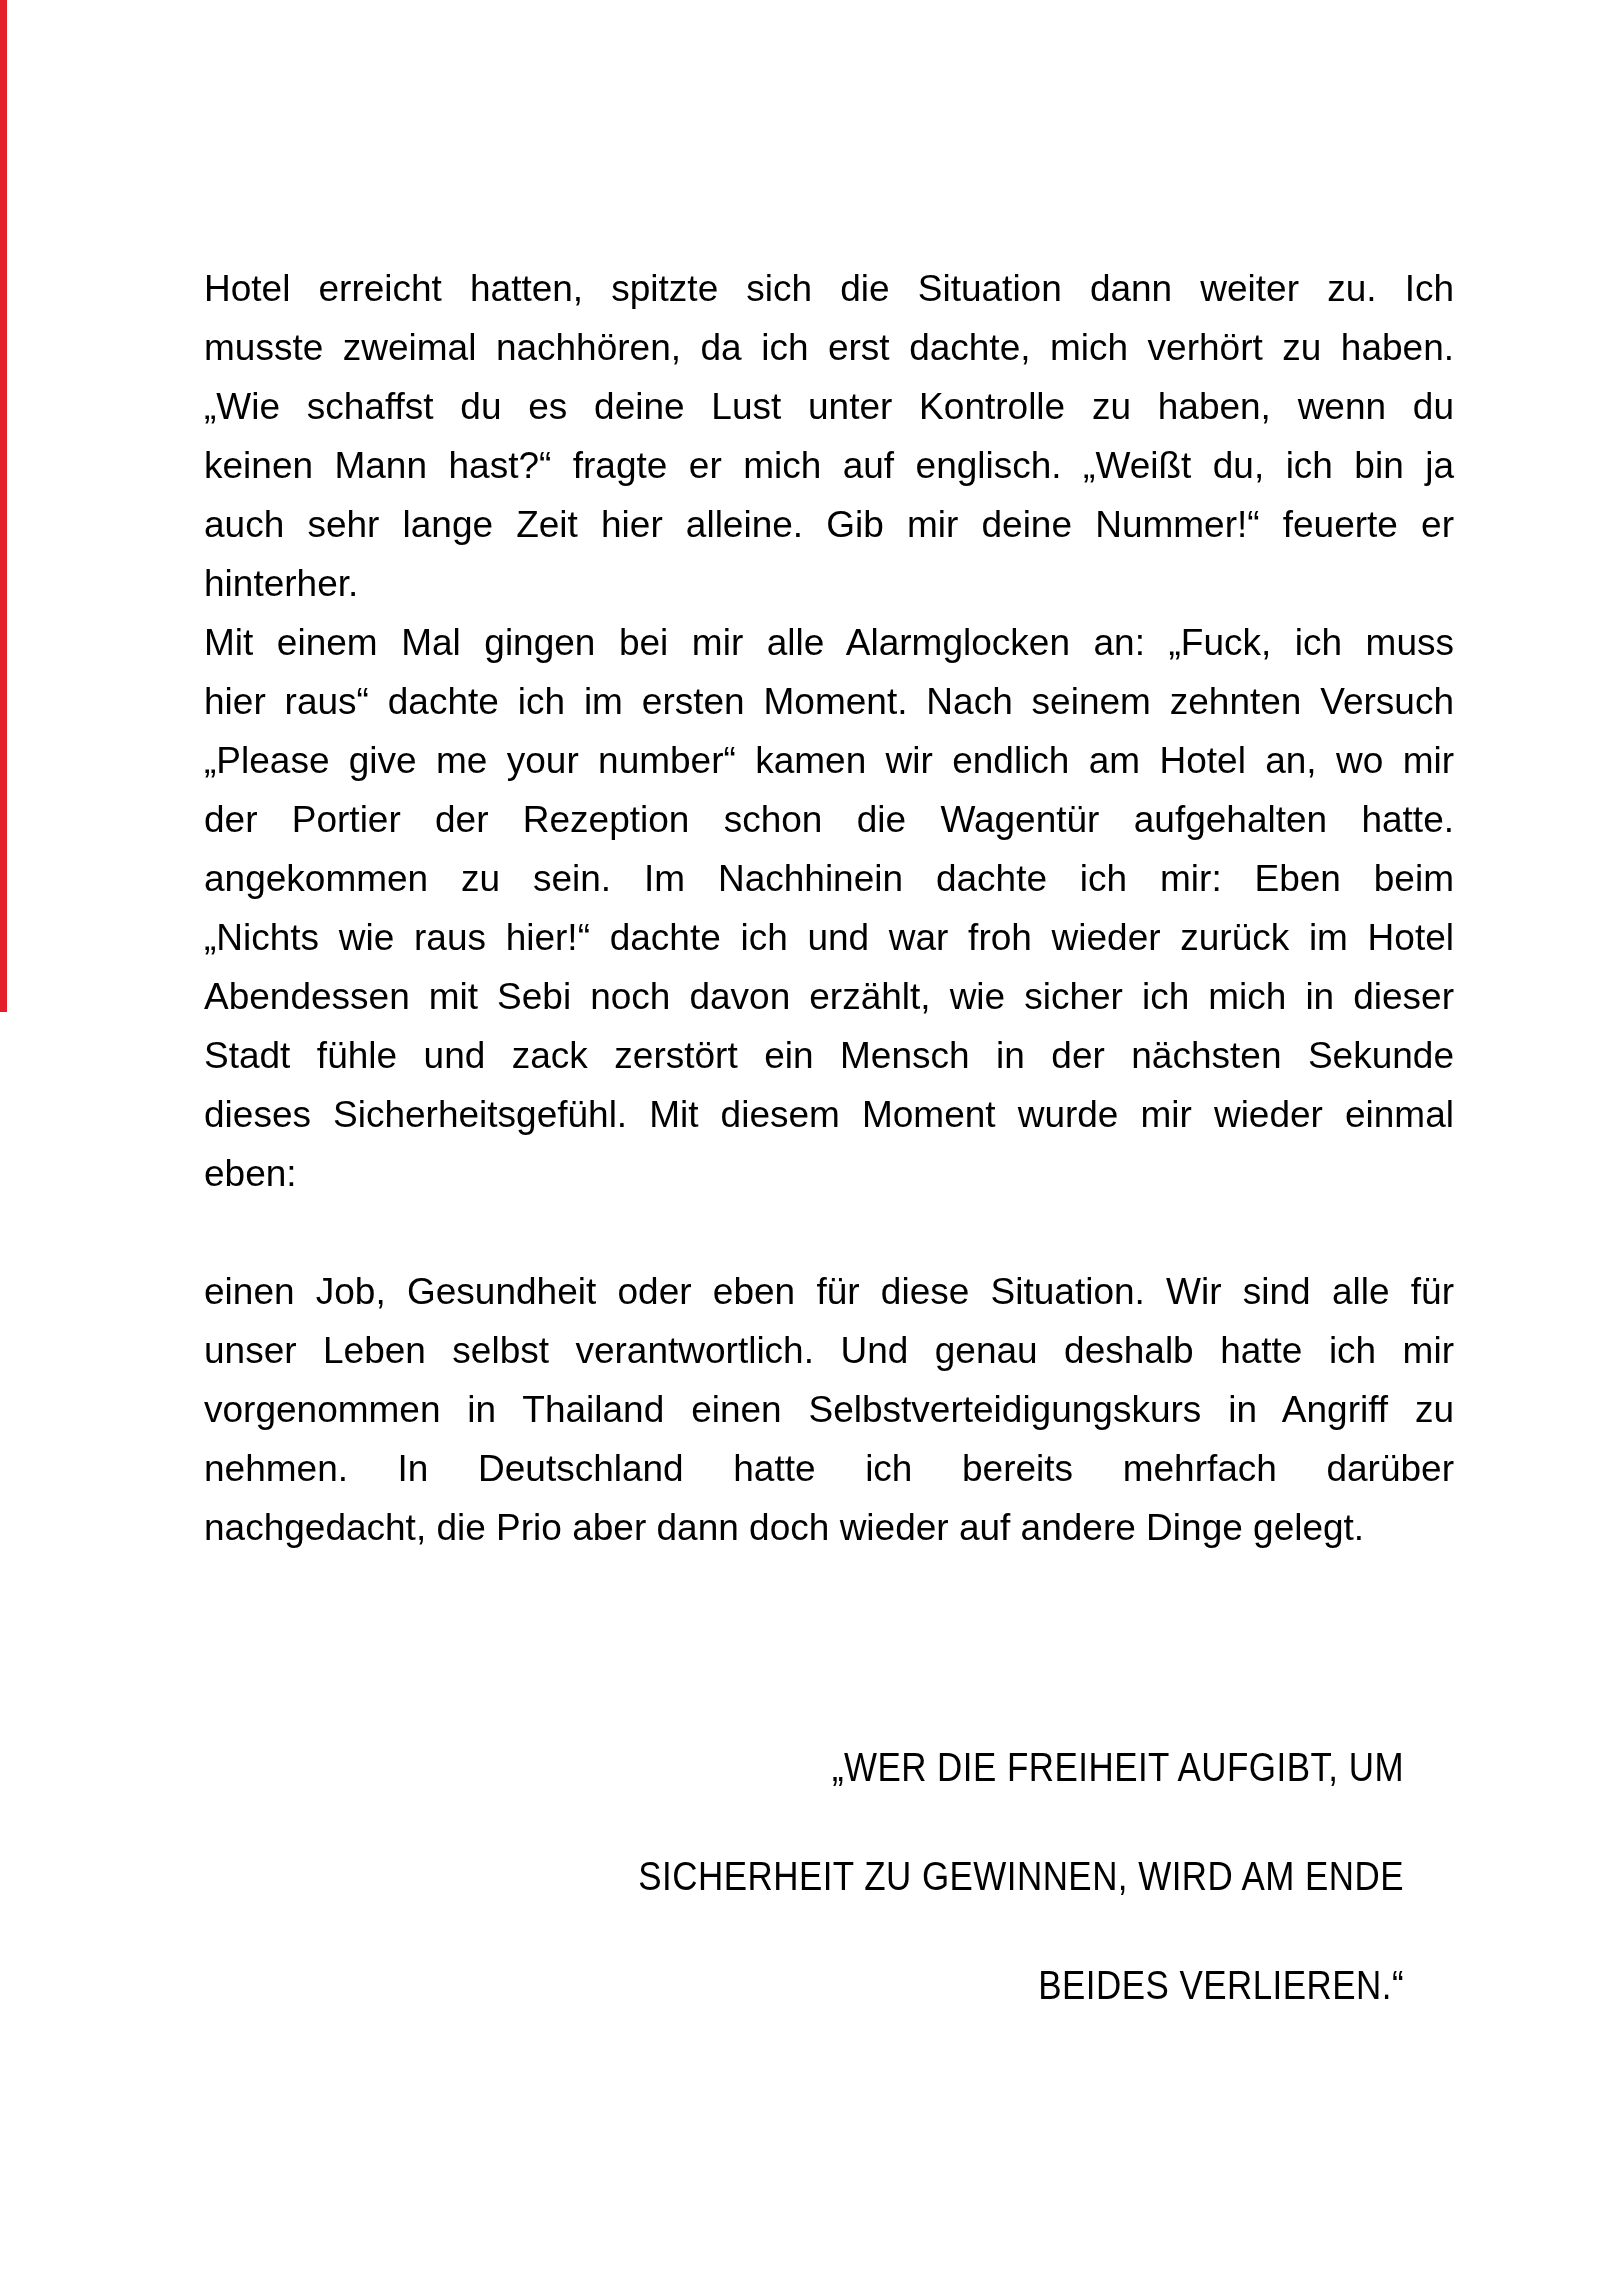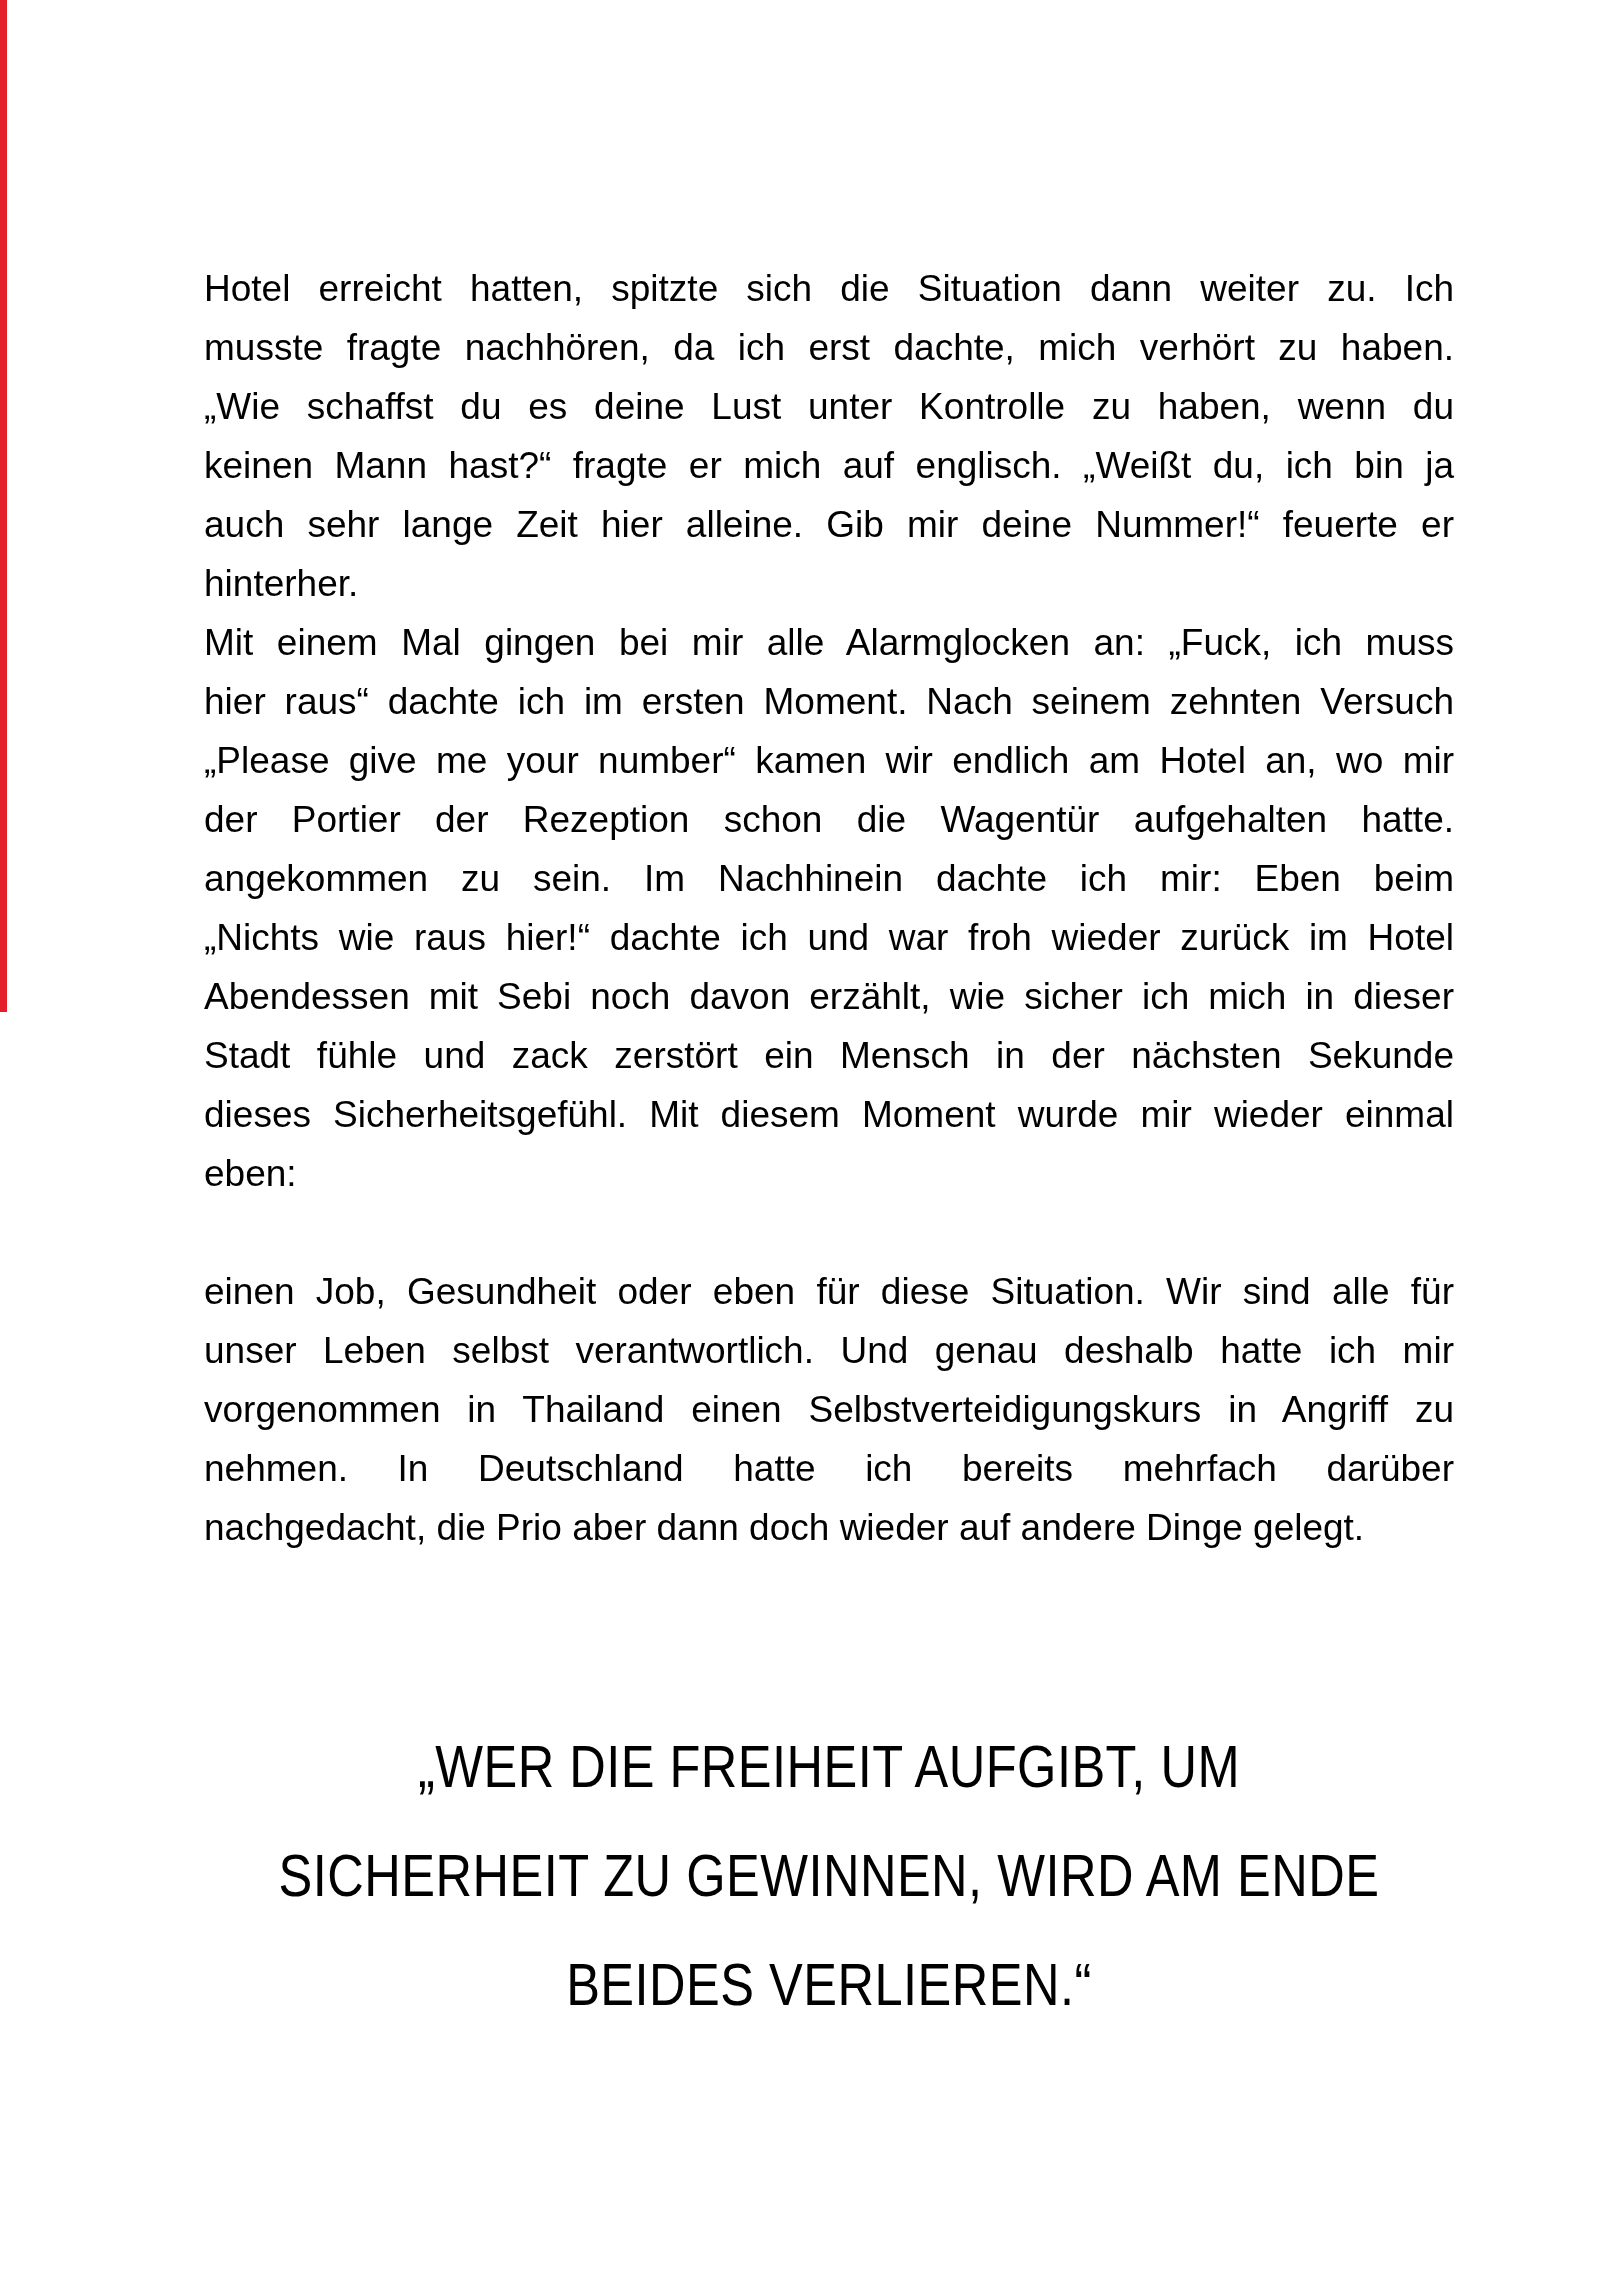--- a/index.html
+++ b/index.html
@@ -40,22 +40,22 @@
     height: 59px;
   }
   .text-line.last {
     text-align-last: left;
   }
   .quote {
     position: absolute;
     left: 204px;
     top: 1713px;
     width: 1250px;
-    text-align: center;
-    font-size: 55px;
+    text-align: right;
+    font-size: 38px;
     line-height: 109px;
     letter-spacing: 0.5px;
     color: #000000;
   }
   .quote-line {
     display: block;
     transform: scale(0.92, 1.08);
     transform-origin: 50% 50%;
   }
   .page-number {
@@ -69,21 +69,21 @@
   }
 </style>
 </head>
 <body>
 
 <div class="page" style="background: rgb(255, 255, 255);">
   <div class="red-bar" style="background: rgb(228, 30, 42);"></div>
   <main class="body-text" id="body-text" style="color: rgb(0, 0, 0);">
       <div class="paragraph">
         <div class="text-line">Hotel erreicht hatten, spitzte sich die Situation dann weiter zu. Ich</div>
-        <div class="text-line">musste fragte nachhören, da ich erst dachte, mich verhört zu haben.</div>
+        <div class="text-line">musste zweimal nachhören, da ich erst dachte, mich verhört zu haben.</div>
         <div class="text-line">„Wie schaffst du es deine Lust unter Kontrolle zu haben, wenn du</div>
         <div class="text-line">keinen Mann hast?“ fragte er mich auf englisch. „Weißt du, ich bin ja</div>
         <div class="text-line">auch sehr lange Zeit hier alleine. Gib mir deine Nummer!“ feuerte er</div>
         <div class="text-line last">hinterher.</div>
       </div>
       <div class="paragraph">
         <div class="text-line">Mit einem Mal gingen bei mir alle Alarmglocken an: „Fuck, ich muss</div>
         <div class="text-line">hier raus“ dachte ich im ersten Moment. Nach seinem zehnten Versuch</div>
         <div class="text-line">„Please give me your number“ kamen wir endlich am Hotel an, wo mir</div>
         <div class="text-line">der Portier der Rezeption schon die Wagentür aufgehalten hatte.</div>

